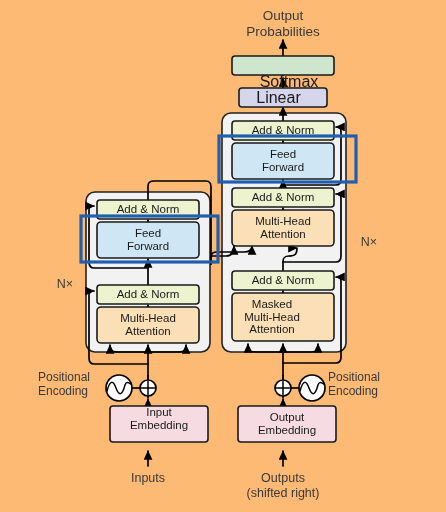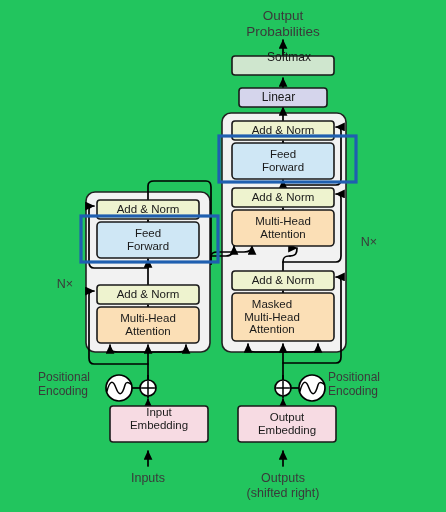--- a/index.html
+++ b/index.html
@@ -4,21 +4,21 @@
 <style>
   html, body {
     margin: 0;
     padding: 0;
     background: #ffffff;
   }
   #page {
     position: relative;
     width: 446px;
     height: 512px;
-    background: #22c55e;
+    background: #fdba74;
     font-family: "Liberation Sans", sans-serif;
     overflow: hidden;
   }
   #svg-layer {
     position: absolute;
     left: 0;
     top: 0;
     width: 446px;
     height: 512px;
   }
@@ -182,22 +182,22 @@
     </g>
 
     <g fill="none" stroke-width="3.2">
       <rect x="219" y="136" width="137" height="46" stroke="#1f5fb0"></rect>
       <rect x="81" y="216" width="137" height="46" stroke="#1f5fb0"></rect>
     </g>
   </svg>
 
   <div class="free-text" style="left:213px; top:8px; width:140px; font-size:13.5px;">Output
 Probabilities</div>
-  <div class="node-label" style="left:232px; top:48px; width:114px; height:19px; font-size:12px;">Softmax</div>
-  <div class="node-label" style="left:239px; top:88px; width:79px; height:19px; font-size:12px;">Linear</div>
+  <div class="node-label" style="left:232px; top:72px; width:114px; height:19px; font-size:16px;">Softmax</div>
+  <div class="node-label" style="left:239px; top:88px; width:79px; height:19px; font-size:16px;">Linear</div>
 
   <div class="node-label" style="left:232px; top:121px; width:102px; height:19px; font-size:11.5px;">Add &amp; Norm</div>
   <div class="node-label" style="left:232px; top:143px; width:102px; height:36px; font-size:11.5px;">Feed
 Forward</div>
   <div class="node-label" style="left:232px; top:188px; width:102px; height:19px; font-size:11.5px;">Add &amp; Norm</div>
   <div class="node-label" style="left:232px; top:210px; width:102px; height:36px; font-size:11.5px;">Multi-Head
 Attention</div>
   <div class="node-label" style="left:232px; top:271px; width:102px; height:19px; font-size:11.5px;">Add &amp; Norm</div>
   <div class="node-label" style="left:232px; top:293px; width:80px; height:48px; font-size:11.5px;">Masked
 Multi-Head

